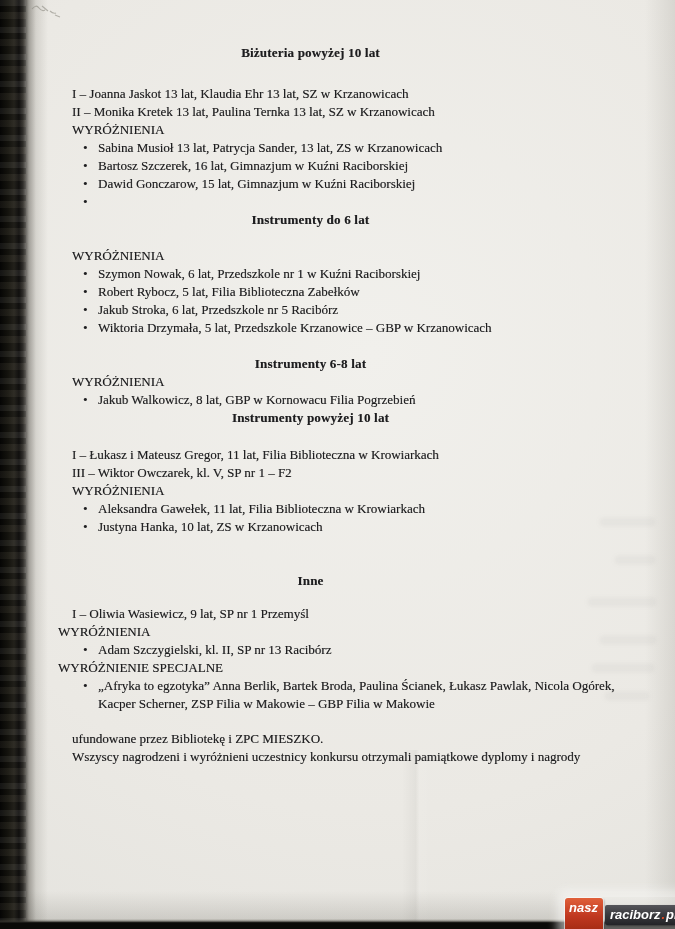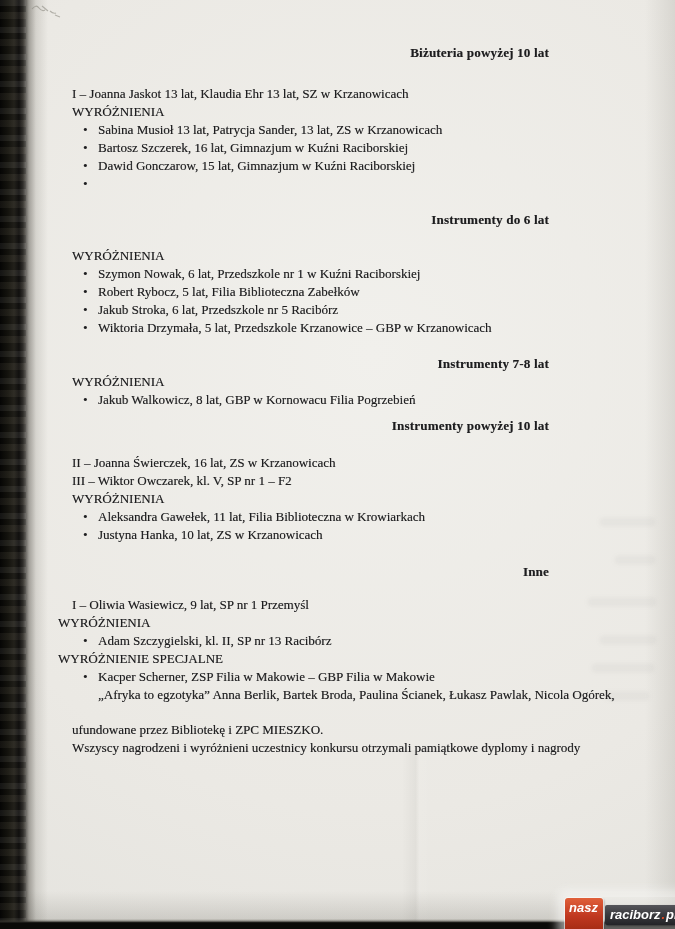--- a/index.html
+++ b/index.html
@@ -50,28 +50,28 @@
   .scribble{position:absolute;left:30px;top:2px;z-index:4;opacity:.6;}
 
   
   .content{
     position:absolute;left:0;top:0;width:675px;box-sizing:border-box;z-index:4;
     padding:44px 30px 0 72px;
     font-size:13px;color:#1d1d1f;
     text-shadow:0.3px 0.3px 0.5px rgba(35,35,35,.45);
   }
   .heading{
-    font-weight:bold;text-align:right;margin:0 96px 0 0;
+    font-weight:bold;text-align:center;margin:0 96px 0 0;
     height:18px;line-height:18px;font-size:13px;letter-spacing:.2px;white-space:nowrap;
   }
   .h1{margin-bottom:23px;}
-  .h2{margin-top:18px;margin-bottom:18px;}
+  .h2{margin-bottom:18px;}
   .h3{margin-top:18px;margin-bottom:0;}
-  .h4{margin-top:8px;margin-bottom:19px;}
-  .h5{margin-top:19px;margin-bottom:15px;}
+  .h4{margin-top:0;margin-bottom:19px;}
+  .h5{margin-top:36px;margin-bottom:15px;}
   .line{height:18px;line-height:18px;white-space:nowrap;}
   .bullet{position:relative;padding-left:26px;}
   .bullet .dot{position:absolute;left:11px;top:0;}
   .tall{height:36px;white-space:normal;}
   .tall .l{display:block;height:18px;line-height:18px;white-space:nowrap;}
   .outdent{margin-left:-14px;}
   .footer{margin-top:17px;}
 
   
   .logo{
@@ -99,20 +99,21 @@
 <div class="scan">
 
   <svg class="scribble" width="36" height="18" viewBox="0 0 36 18">
     <path d="M2 7 Q6 2 9 6 T15 8 M12 4 l6 5 M20 9 q3 3 6 2 M25 13 l5 2" stroke="#8d8b82" stroke-width="1.2" fill="none"></path>
   </svg>
 
   <div class="content">
 
     <div class="heading h1">Biżuteria powyżej 10 lat</div>
     <div class="line plain">I – Joanna Jaskot 13 lat, Klaudia Ehr 13 lat, SZ w Krzanowicach</div>
+    <div class="line plain">II – Monika Kretek 13 lat, Paulina Ternka 13 lat, SZ w Krzanowicach</div>
     <div class="line plain">WYRÓŻNIENIA</div>
     <div class="line bullet">
       <span class="dot">•</span>
       <span>Sabina Musioł 13 lat, Patrycja Sander, 13 lat, ZS w Krzanowicach</span>
     </div>
     <div class="line bullet">
       <span class="dot">•</span>
       <span>Bartosz Szczerek, 16 lat, Gimnazjum w Kuźni Raciborskiej</span>
     </div>
     <div class="line bullet">
@@ -135,29 +136,29 @@
     </div>
     <div class="line bullet">
       <span class="dot">•</span>
       <span>Jakub Stroka, 6 lat, Przedszkole nr 5 Racibórz</span>
     </div>
     <div class="line bullet">
       <span class="dot">•</span>
       <span>Wiktoria Drzymała, 5 lat, Przedszkole Krzanowice – GBP w Krzanowicach</span>
     </div>
 
-    <div class="heading h3">Instrumenty 7-8 lat</div>
+    <div class="heading h3">Instrumenty 6-8 lat</div>
     <div class="line plain">WYRÓŻNIENIA</div>
     <div class="line bullet">
       <span class="dot">•</span>
       <span>Jakub Walkowicz, 8 lat, GBP w Kornowacu Filia Pogrzebień</span>
     </div>
 
     <div class="heading h4">Instrumenty powyżej 10 lat</div>
-    <div class="line plain">II – Joanna Świerczek, 16 lat, ZS w Krzanowicach</div>
+    <div class="line plain">I – Łukasz i Mateusz Gregor, 11 lat, Filia Biblioteczna w Krowiarkach</div>
     <div class="line plain">III – Wiktor Owczarek, kl. V, SP nr 1 – F2</div>
     <div class="line plain">WYRÓŻNIENIA</div>
     <div class="line bullet">
       <span class="dot">•</span>
       <span>Aleksandra Gawełek, 11 lat, Filia Biblioteczna w Krowiarkach</span>
     </div>
     <div class="line bullet">
       <span class="dot">•</span>
       <span>Justyna Hanka, 10 lat, ZS w Krzanowicach</span>
     </div>
@@ -165,22 +166,22 @@
     <div class="heading h5">Inne</div>
     <div class="line plain">I – Oliwia Wasiewicz, 9 lat, SP nr 1 Przemyśl</div>
     <div class="line plain outdent">WYRÓŻNIENIA</div>
     <div class="line bullet">
       <span class="dot">•</span>
       <span>Adam Szczygielski, kl. II, SP nr 13 Racibórz</span>
     </div>
     <div class="line plain outdent">WYRÓŻNIENIE SPECJALNE</div>
     <div class="line bullet tall">
       <span class="dot">•</span>
+      <span class="l">„Afryka to egzotyka” Anna Berlik, Bartek Broda, Paulina Ścianek, Łukasz Pawlak, Nicola Ogórek,</span>
       <span class="l">Kacper Scherner, ZSP Filia w Makowie – GBP Filia w Makowie</span>
-      <span class="l">„Afryka to egzotyka” Anna Berlik, Bartek Broda, Paulina Ścianek, Łukasz Pawlak, Nicola Ogórek,</span>
     </div>
 
     <div class="footer">
       <div class="line">ufundowane przez Bibliotekę i ZPC MIESZKO.</div>
       <div class="line">Wszyscy nagrodzeni i wyróżnieni uczestnicy konkursu otrzymali pamiątkowe dyplomy i nagrody</div>
     </div>
 
   </div>
 
   <div class="smudge" style="left:600px;top:518px;width:55px;height:8px;"></div>

